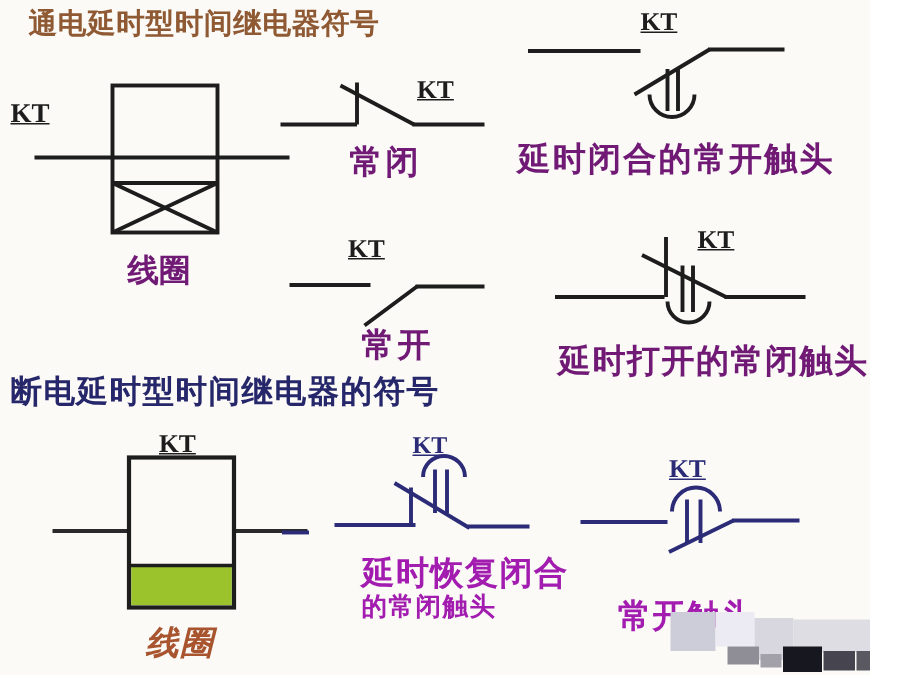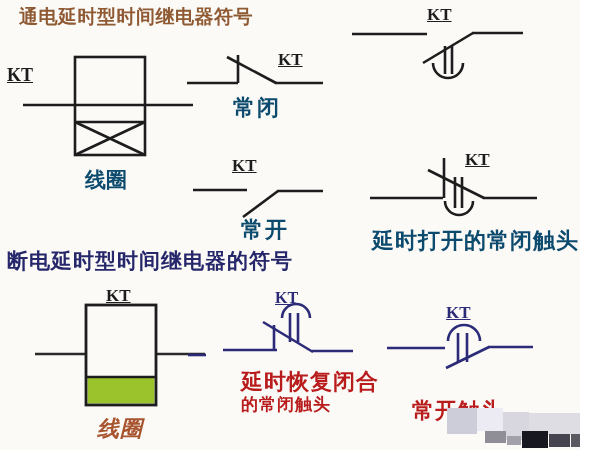--- a/index.html
+++ b/index.html
@@ -10,22 +10,22 @@
     background:#fbfaf7;
     overflow:hidden;
     font-family:"Liberation Serif","DejaVu Serif",serif;
   }
   #lineart{position:absolute;left:0;top:0;width:600px;height:450px;}
   .txt{position:absolute;white-space:nowrap;font-weight:bold;line-height:1;}
   .kt{font-size:17px;color:#1d1d1d;text-decoration:underline;}
   .kt-navy{color:#2b2b78;}
   .title-top{left:19px;top:7px;font-size:19px;color:#8f5a33;letter-spacing:0.5px;}
   .title-bottom{left:7px;top:251px;font-size:21px;color:#26266a;letter-spacing:1px;}
-  .lbl-red{color:#0c4a6e;}
-  .lbl-navy{color:#b91c1c;}
+  .lbl-red{color:#701a75;}
+  .lbl-navy{color:#a21caf;}
   .watermark-block{position:absolute;}
 </style>
 </head>
 <body>
 
 <div id="canvas">
 
   <svg id="lineart" viewBox="0 0 600 450">
 
     <g stroke="#1d1d1d" stroke-width="2.6" fill="none">
@@ -102,20 +102,21 @@
   <div class="txt kt" style="left:7px;top:66px;font-size:18px;">KT</div>
   <div class="txt lbl-red" style="left:85px;top:170px;font-size:21px;">线圈</div>
 
   <div class="txt kt" style="left:278px;top:51px;">KT</div>
   <div class="txt lbl-red" style="left:233px;top:97px;font-size:22px;letter-spacing:2px;">常闭</div>
 
   <div class="txt kt" style="left:232px;top:157px;">KT</div>
   <div class="txt lbl-red" style="left:225px;top:219px;font-size:22px;letter-spacing:2px;margin-left:16px;">常开</div>
 
   <div class="txt kt" style="left:427px;top:6px;">KT</div>
+  <div class="txt lbl-red" style="left:345px;top:95px;font-size:22px;letter-spacing:1.5px;">延时闭合的常开触头</div>
 
   <div class="txt kt" style="left:465px;top:151px;">KT</div>
   <div class="txt lbl-red" style="left:372px;top:230px;font-size:22px;letter-spacing:1px;text-align:right;">延时打开的常闭触头</div>
 
   <div class="txt title-bottom">断电延时型时间继电器的符号</div>
 
   <div class="txt kt" style="left:106px;top:287px;">KT</div>
   <div class="txt" style="left:97px;top:418px;font-size:22px;color:#a8542e;font-style:italic;letter-spacing:1px;">线圈</div>
 
   <div class="txt kt kt-navy" style="left:275px;top:290px;font-size:16px;">KT</div>

